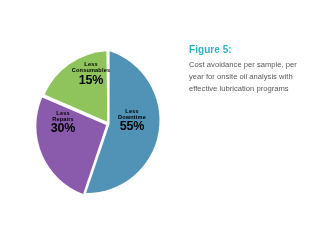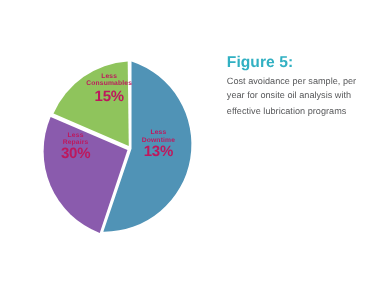--- a/index.html
+++ b/index.html
@@ -30,21 +30,21 @@
     top: 34px;
     width: 180px;
     height: 180px;
     display: block;
   }
 
   
   .slice-label {
     position: absolute;
     text-align: center;
-    color: #be185d;
+    color: #000000;
     line-height: 1.08;
     pointer-events: none;
     -webkit-font-smoothing: antialiased;
   }
   .slice-label .name {
     display: block;
     font-size: 5.6px;
     font-weight: bold;
     letter-spacing: 0.15px;
     white-space: nowrap;
@@ -75,21 +75,21 @@
   #label-consumables .pct { margin-top: 1px; }
 
   
   #caption {
     position: absolute;
     left: 189px;
     top: 44px;
     width: 108px;
   }
   #caption-title {
-    font-size: 13px;
+    font-size: 10px;
     font-weight: bold;
     color: #31b0c2;
     letter-spacing: 0.05px;
     margin: 0 0 2.5px 0;
     line-height: 1.2;
   }
   #caption-body {
     font-size: 7.6px;
     color: #58595b;
     line-height: 1.62;
@@ -107,21 +107,21 @@
     <path fill="#5093b6" d="M 91.6 90 L 91.6 17.2 A 72.8 72.8 0 0 1 68.1 159.1 Z"></path>
 
     <path fill="#8a5bad" d="M 88.2 91.1 L 65.1 160.1 A 72.8 72.8 0 0 1 24.2 63.5 Z"></path>
 
     <path fill="#8fc45c" d="M 89.3 87.7 L 26.6 60.5 A 72.8 72.8 0 0 1 88.4 17.2 Z"></path>
   </svg>
 
   <div class="slice-label" id="label-downtime">
     <span class="name">Less</span>
     <span class="name">Downtime</span>
-    <span class="pct">13%</span>
+    <span class="pct">55%</span>
   </div>
 
   <div class="slice-label" id="label-repairs">
     <span class="name">Less</span>
     <span class="name">Repairs</span>
     <span class="pct">30%</span>
   </div>
 
   <div class="slice-label" id="label-consumables">
     <span class="name">Less</span>

